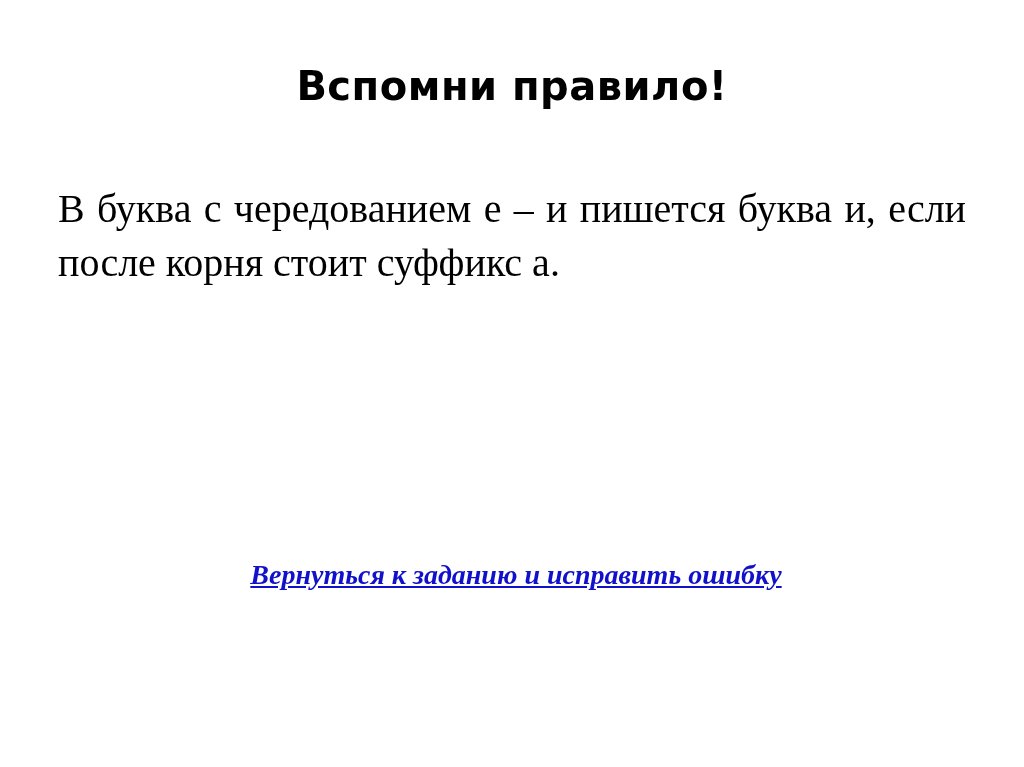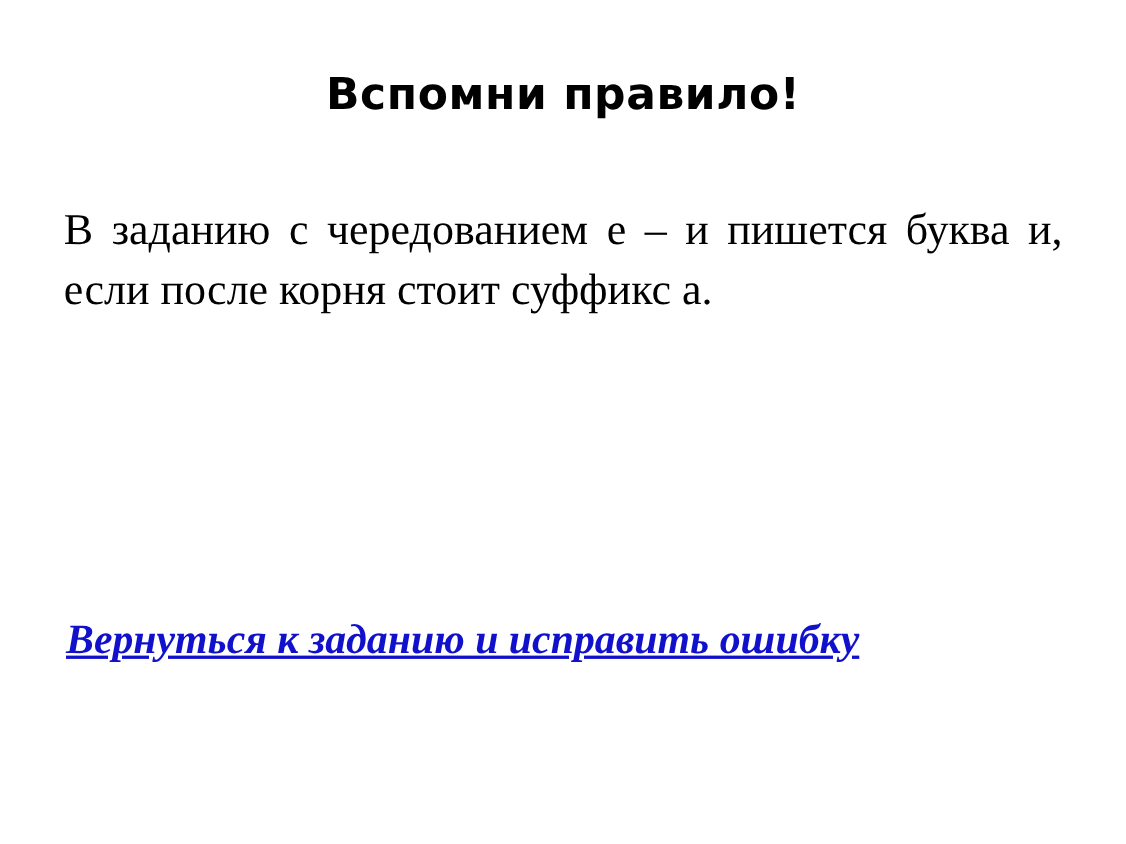--- a/index.html
+++ b/index.html
@@ -41,27 +41,27 @@
     text-justify: inter-word;
   }
   .rule-body .it {
   }
   .back-link {
     position: absolute;
     left: 60px;
     top: 556px;
     width: 912px;
     font-family: "Liberation Serif", "DejaVu Serif", serif;
-    font-size: 38px;
+    font-size: 28px;
     font-weight: bold;
     font-style: italic;
     color: #1111cc;
     text-decoration: underline;
     line-height: 1.38;
-    text-align: left;
+    text-align: center;
     cursor: pointer;
     display: inline-block;
   }
   .back-link-wrap {
     position: absolute;
     left: 0;
     top: 0;
     width: 1024px;
     height: 767px;
     pointer-events: none;
@@ -69,20 +69,20 @@
   .back-link { pointer-events: auto; }
 </style>
 </head>
 <body>
 
 <div class="slide">
 
   <div class="slide-title">Вспомни правило!</div>
 
   <div class="rule-body">
-    <span>В заданию с чередованием </span><span class="it">е – и</span><span> пишется буква и, если после корня стоит суффикс </span><span class="it">а</span><span>.</span>
+    <span>В буква с чередованием </span><span class="it">е – и</span><span> пишется буква и, если после корня стоит суффикс </span><span class="it">а</span><span>.</span>
   </div>
 
   <div class="back-link-wrap">
     <a class="back-link" href="#">Вернуться к заданию и исправить ошибку</a>
   </div>
 
 </div>
 
 </body></html>

